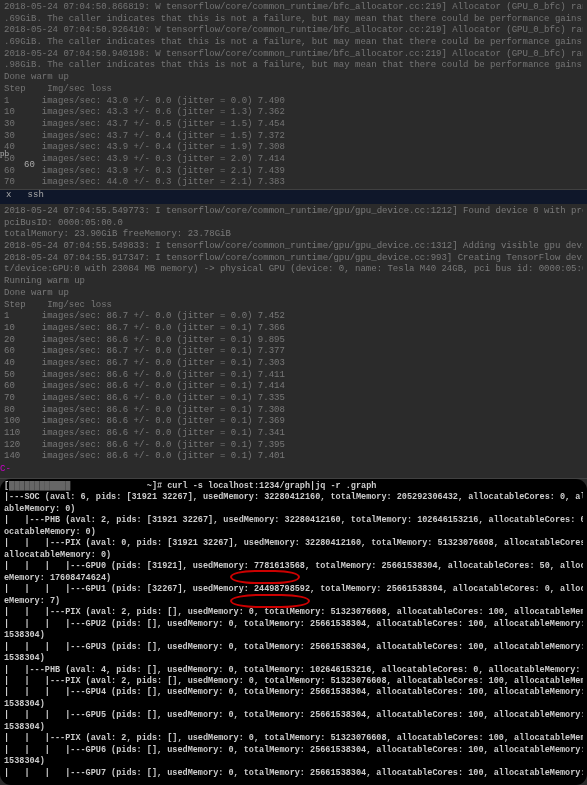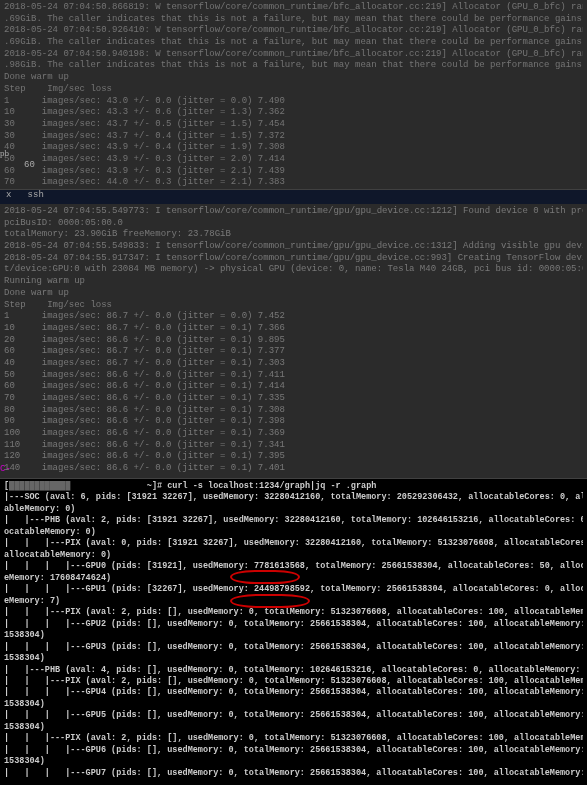--- a/index.html
+++ b/index.html
@@ -14,21 +14,21 @@
     line-height: 1.3;
     position: relative;
   }
   .pane {
     padding: 2px 4px;
     overflow: hidden;
   }
   .pane1 { height: 190px; border-bottom: 1px solid #444; filter: blur(0.4px); opacity: 0.85;}
   .pane2-header { height: 14px; background: #0f172a; color: #aaa; padding: 0 6px; }
   .pane2 { height: 275px; border-bottom: 1px solid #444; filter: blur(0.3px); opacity: 0.9;}
-  .pane3 { height: 306px; background: #000; color: #ccc; font-size: 8.5px; line-height: 1.35; font-weight: bold;}
+  .pane3 { height: 306px; background: #000; color: #ccc; font-size: 8.5px; line-height: 1.35; font-weight: bold; border-radius: 11px;}
   .line { white-space: pre; overflow: hidden; }
   .circ {
     position: absolute;
     border: 2px solid #cc0000;
     border-radius: 50% / 70%;
     pointer-events: none;
     z-index: 10;
   }
   .sidechar {
     position: absolute;
@@ -77,21 +77,20 @@
       <div class="line">Step    Img/sec loss</div>
       <div class="line">1      images/sec: 86.7 +/- 0.0 (jitter = 0.0) 7.452</div>
       <div class="line">10     images/sec: 86.7 +/- 0.0 (jitter = 0.1) 7.366</div>
       <div class="line">20     images/sec: 86.6 +/- 0.0 (jitter = 0.1) 9.895</div>
       <div class="line">60     images/sec: 86.7 +/- 0.0 (jitter = 0.1) 7.377</div>
       <div class="line">40     images/sec: 86.7 +/- 0.0 (jitter = 0.1) 7.303</div>
       <div class="line">50     images/sec: 86.6 +/- 0.0 (jitter = 0.1) 7.411</div>
       <div class="line">60     images/sec: 86.6 +/- 0.0 (jitter = 0.1) 7.414</div>
       <div class="line">70     images/sec: 86.6 +/- 0.0 (jitter = 0.1) 7.335</div>
       <div class="line">80     images/sec: 86.6 +/- 0.0 (jitter = 0.1) 7.308</div>
-      <div class="line">90     images/sec: 86.6 +/- 0.0 (jitter = 0.1) 7.398</div>
       <div class="line">100    images/sec: 86.6 +/- 0.0 (jitter = 0.1) 7.369</div>
       <div class="line">110    images/sec: 86.6 +/- 0.0 (jitter = 0.1) 7.341</div>
       <div class="line">120    images/sec: 86.6 +/- 0.0 (jitter = 0.1) 7.395</div>
       <div class="line">140    images/sec: 86.6 +/- 0.0 (jitter = 0.1) 7.401</div>
     </div>
 </div>
 
 <div class="pane pane3">
   <div class="line">[<span style="color:#666">████████████</span><span>               ~]# curl -s localhost:1234/graph|jq -r .graph</span></div>
   <div id="p3">

